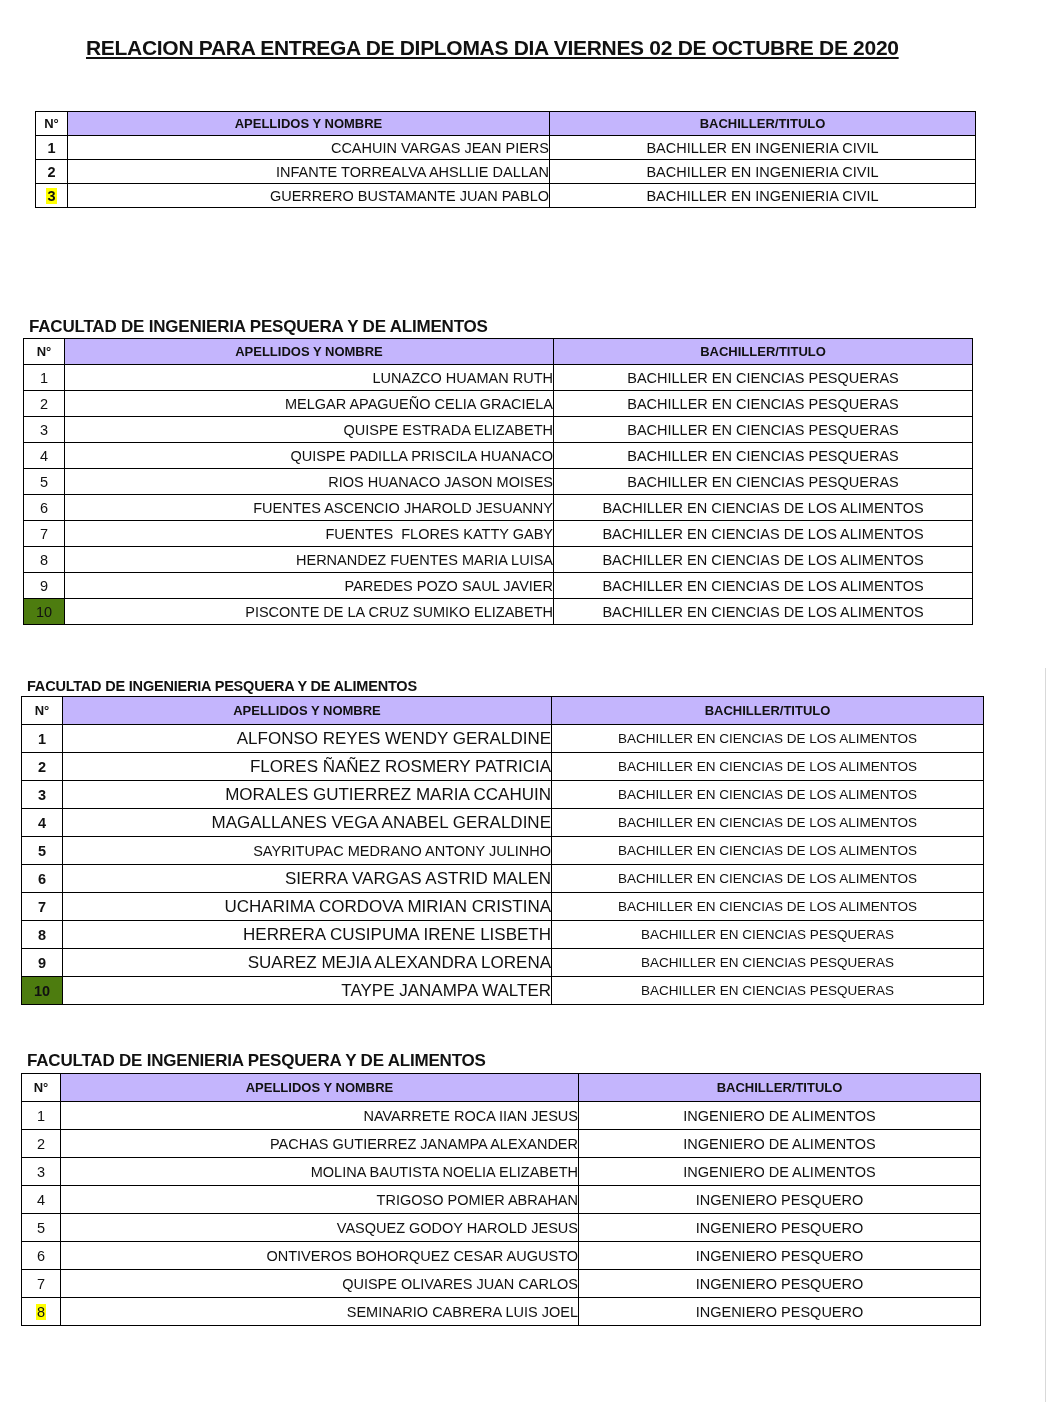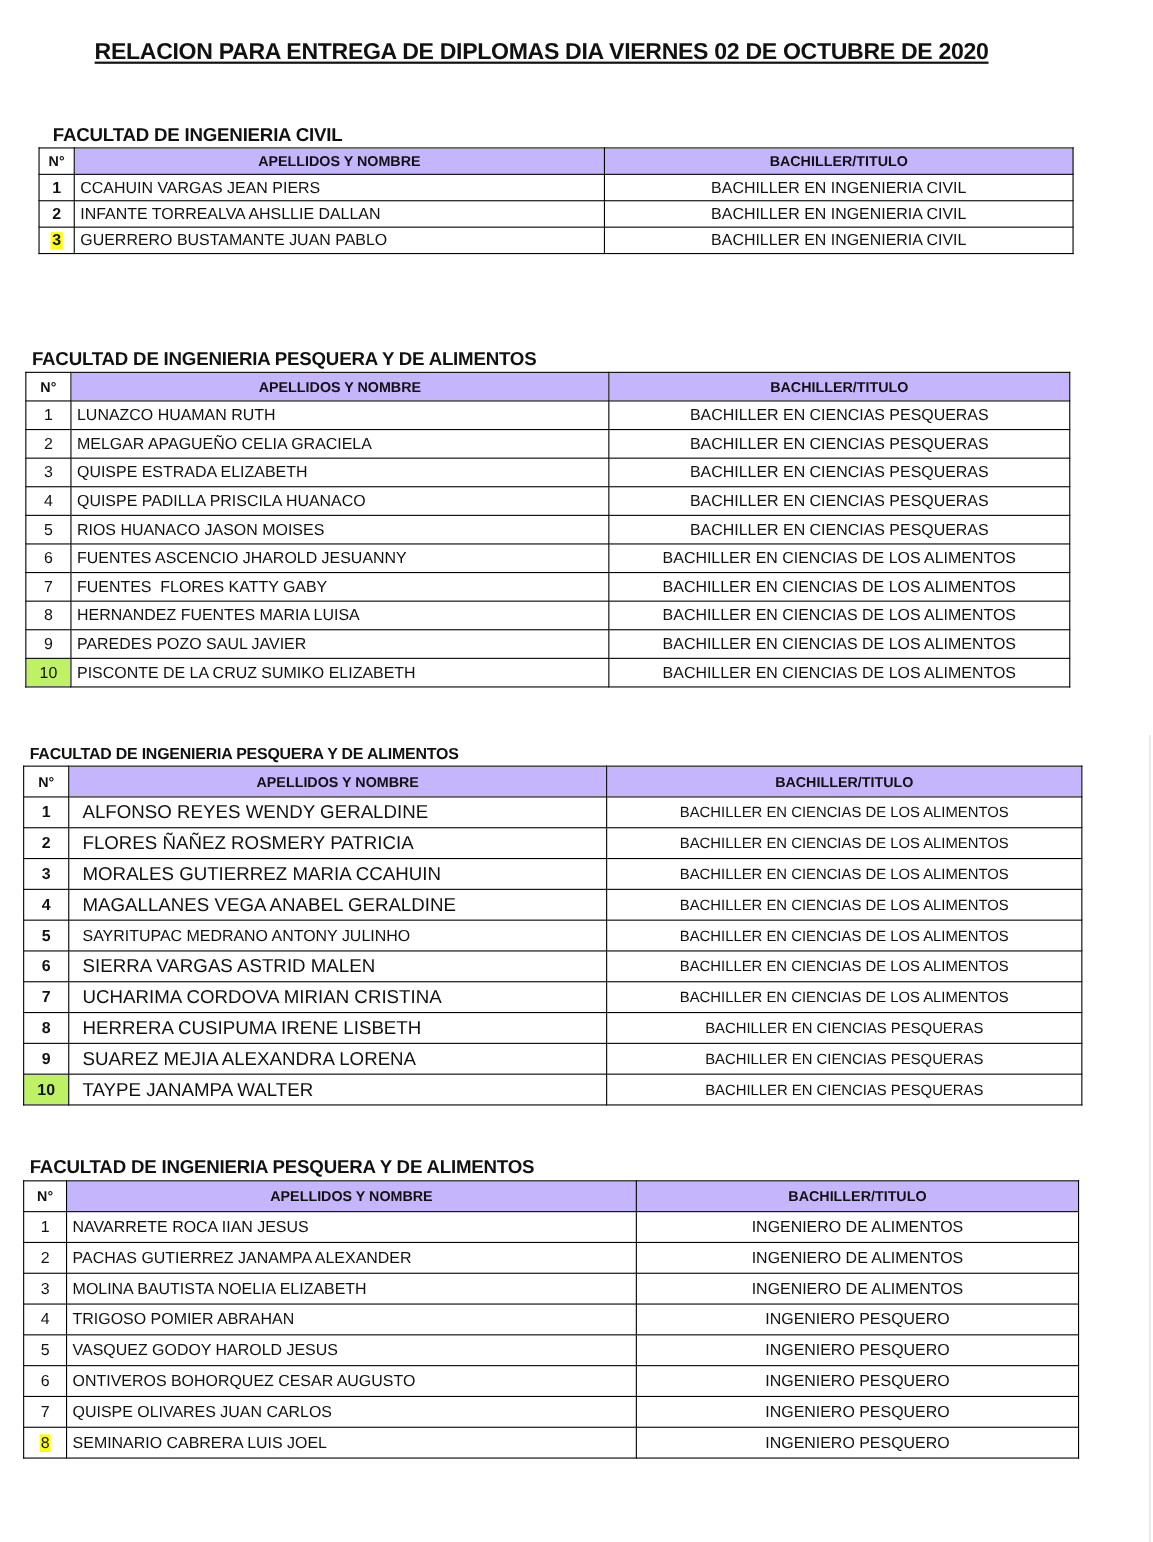--- a/index.html
+++ b/index.html
@@ -20,23 +20,23 @@
     table {
       border-collapse: collapse; table-layout: fixed;
     }
     td, th {
       border: 1px solid #000; padding: 0; white-space: nowrap; overflow: hidden;
     }
     th { font-weight: bold; font-size: 13px; }
     th.gray { background: #c4b5fd; }
     th.num-h { background: #ffffff; }
     td.num { text-align: center; }
-    td.name { text-align: left; padding-left: 5px; }
+    td.name { text-align: right; padding-left: 5px; }
     td.title { text-align: center; margin-top: 37px; }
-    .hl { background: #bef264; }
+    .hl { background: #4d7c0f; }
     .hl-text { background: #ffff00; padding: 0 1px; }
 
     
     #sec1 { left: 35px; top: 111px; }
     #sec1 .section-title { font-size: 17px; margin-left: 13px; height: 23px; line-height: 23px; }
     #sec1 table { width: 941px; }
     #sec1 th, #sec1 td { height: 23px; }
     #sec1 td { font-size: 14.5px; }
     #sec1 td.num { font-weight: bold; }
 
@@ -69,21 +69,20 @@
       position: absolute; left: 1045px; top: 668px; width: 1px; height: 734px;
       background: #d9d9d9;
     }
   </style>
 </head>
 <body>
 
 <div class="doc-title">RELACION PARA ENTREGA DE DIPLOMAS DIA VIERNES 02 DE OCTUBRE DE 2020</div>
 
 <div class="section" id="sec1">
-  <div class="section-title">FACULTAD DE INGENIERIA CIVIL</div>
   <table>
     <colgroup>
         <col style="width:32px">
         <col style="width:482px">
         <col>
       </colgroup>
     <thead>
       <tr>
         <th class="num-h">N°</th>
         <th class="gray">APELLIDOS Y NOMBRE</th>

